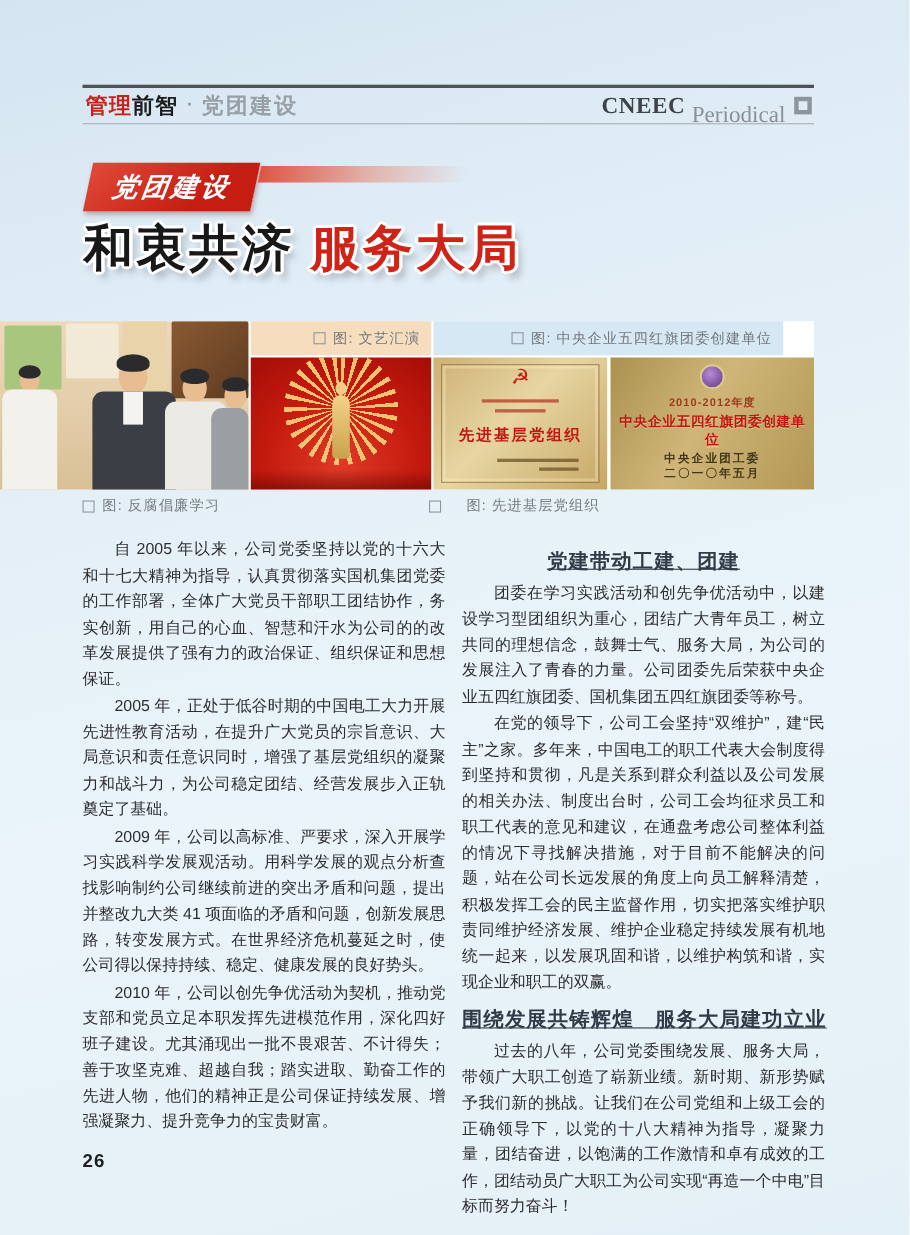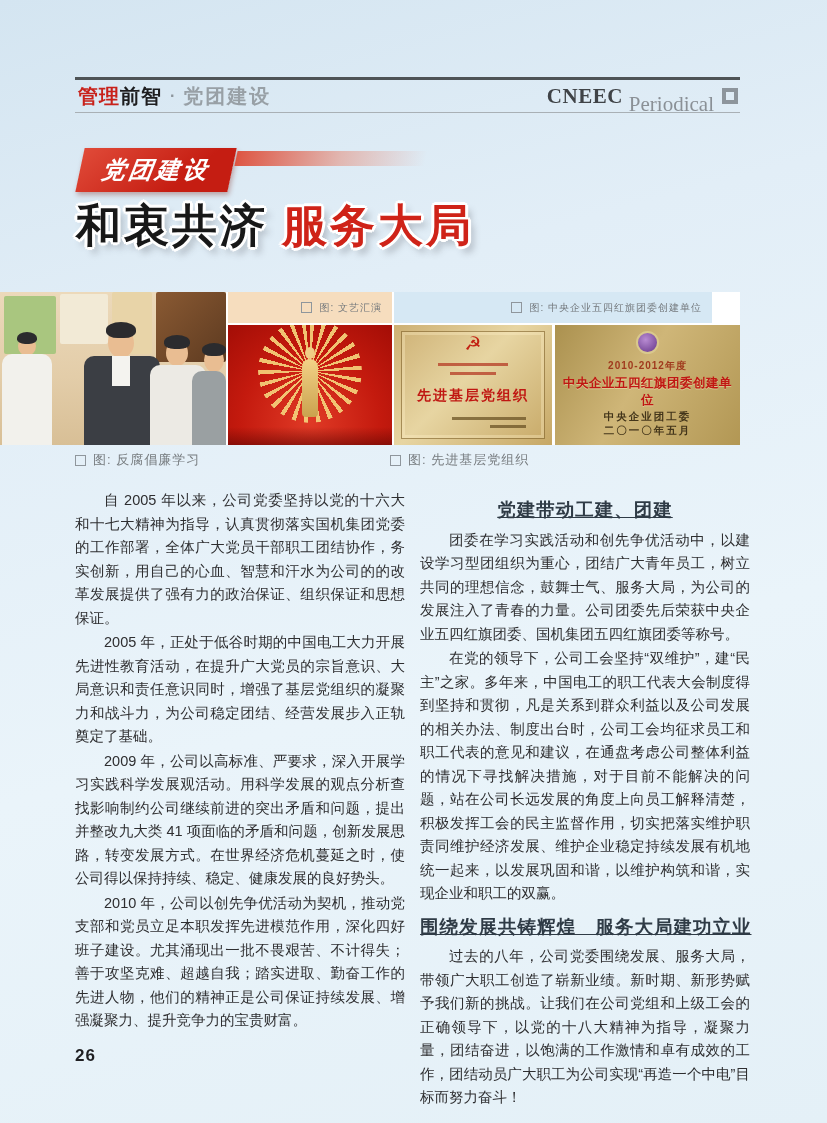--- a/index.html
+++ b/index.html
@@ -37,27 +37,27 @@
   }
   .main-title {
     position:absolute; left:76px; top:196px; font-size:45px; font-weight:900; letter-spacing:3px;
     text-shadow:-2px -2px 0 #fff,2px -2px 0 #fff,-2px 2px 0 #fff,2px 2px 0 #fff,0 -3px 0 #fff,0 3px 0 #fff,-3px 0 0 #fff,3px 0 0 #fff,5px 6px 7px rgba(60,60,70,.35);
     white-space:nowrap;
   }
   .main-title .t-black { color:#181818;margin-top:25px; }
   .main-title .t-red { color:#cf2318; margin-left:14px; }
   
   .photos-underlay { position:absolute; left:0; top:292px; width:740px; height:153px; background:#fff; }
-  .cap-strip { position:absolute; height:31px; display:flex; align-items:center; justify-content:flex-end; padding-right:10px; font-size:10px; color:#73787c; letter-spacing:1px; }
+  .cap-strip { position:absolute; height:31px; display:flex; align-items:center; justify-content:flex-end; padding-right:10px; font-size:13px; color:#73787c; letter-spacing:1px; }
   .strip-peach { left:228px; top:292px; width:164px; background:#f6ddbe; }
   .strip-blue { left:394px; top:292px; width:318px; background:#d6e8f4; }
   .cbox { display:inline-block; width:11px; height:11px; border:1.5px solid #8f969c; margin-right:7px; flex:0 0 auto; background:transparent; }
   .cap-below { position:absolute; display:flex; align-items:center; font-size:13px; color:#787d80; letter-spacing:1px; }
   .cap-below1 { left:75px; top:451px; }
-  .cap-below2 { left:390px; top:451px; }
+  .cap-below2 { left:390px; top:451px;gap:16px; }
   .photo { position:absolute; overflow:hidden; }
   
   .photo-exhibition { left:0; top:292px; width:226px; height:153px; background:linear-gradient(180deg,#ecd9ba 0%,#e3cda9 55%,#d8bf96 100%); }
   .poster { position:absolute; border-radius:2px; }
   .person { position:absolute; }
   .p-head { position:absolute; border-radius:50%; background:#e9bd92; }
   .p-hair { position:absolute; border-radius:50% 50% 40% 40%; background:#2b2b2e; }
   .p-body { position:absolute; border-radius:10px 10px 0 0; }
   
   .photo-dance { left:228px; top:325px; width:164px; height:120px; background:radial-gradient(circle at 50% 80%,#e03a26 0%,#c41a0e 55%,#a30d06 100%); }

